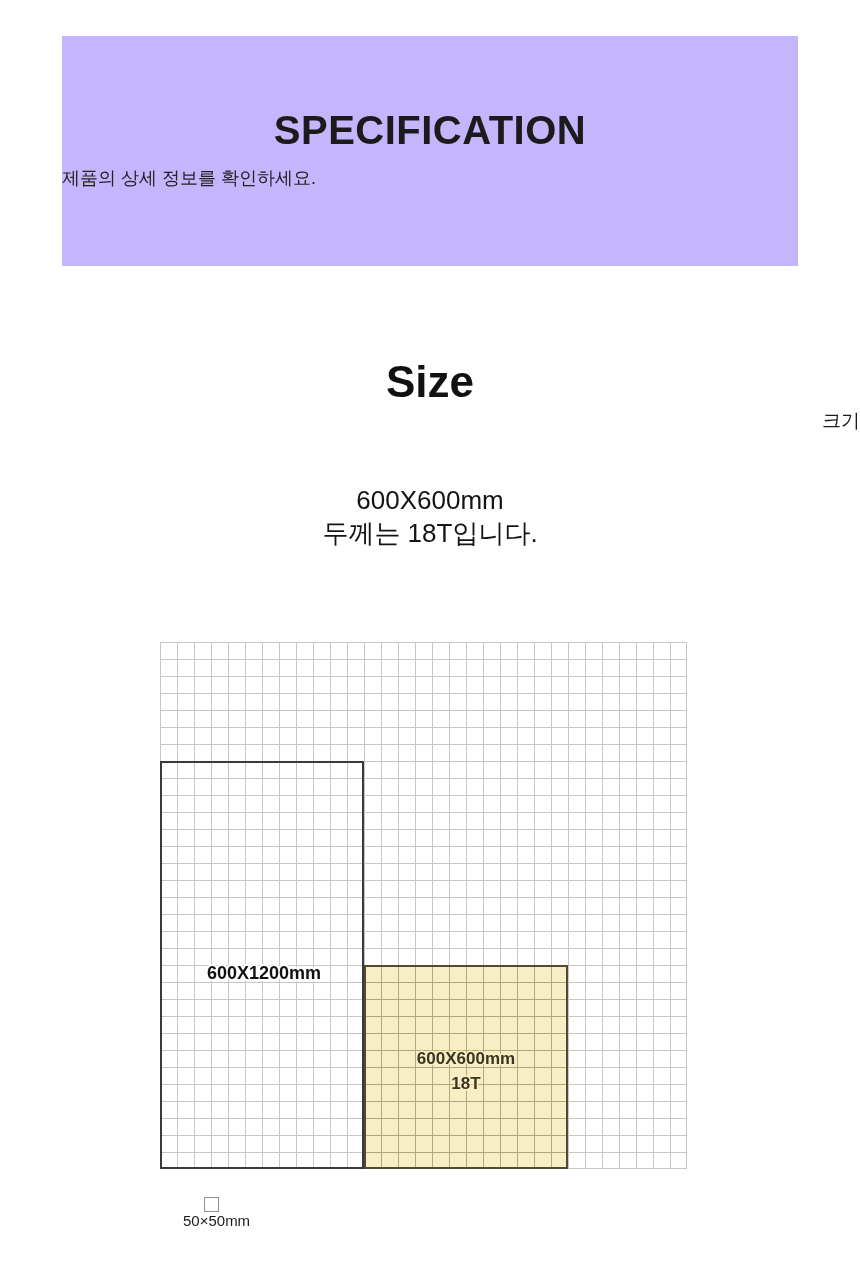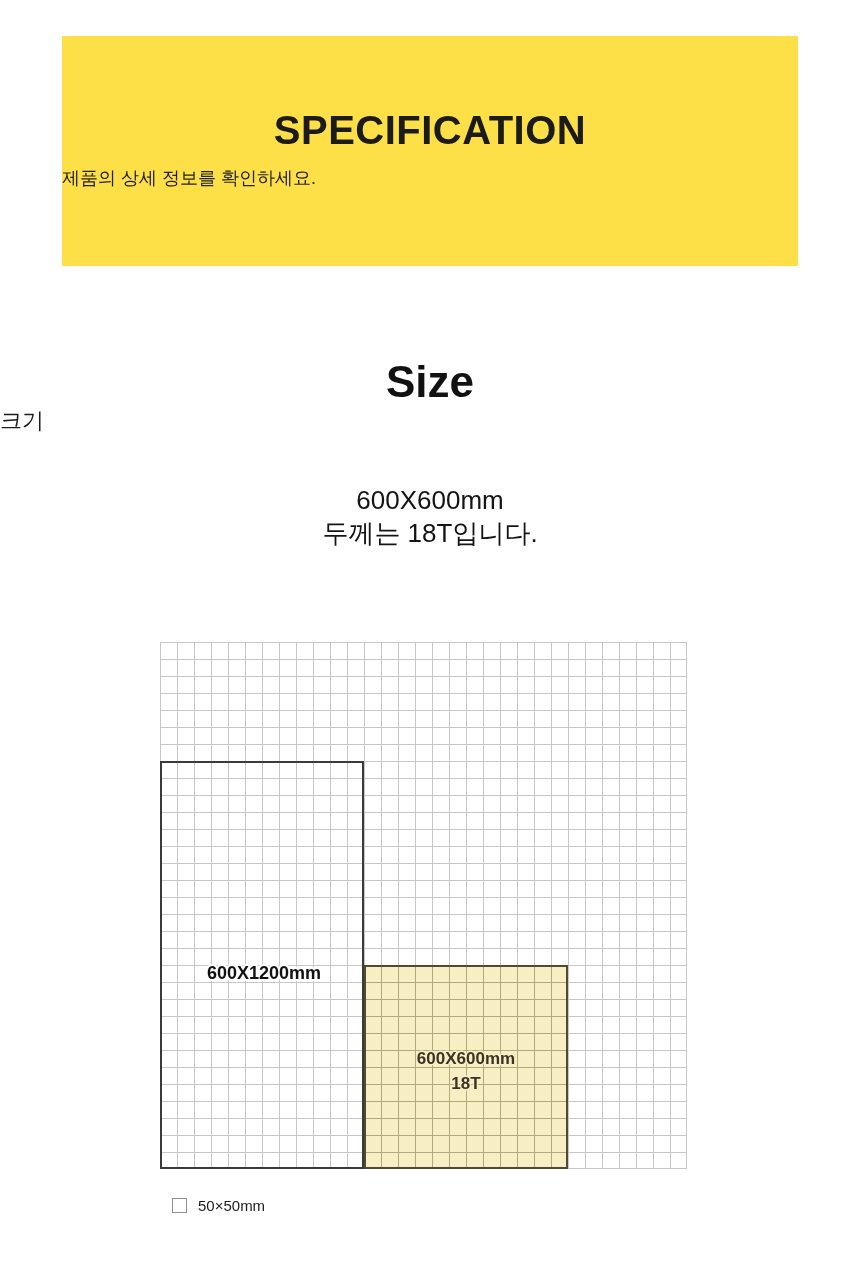--- a/index.html
+++ b/index.html
@@ -11,21 +11,21 @@
     height: 1277px;
     margin: 0 auto;
     background: #ffffff;
     overflow: hidden;
   }
   
   .header-band {
     position: absolute;
     left: 62px; top: 36px;
     width: 736px; height: 230px;
-    background: #fde047;
+    background: #c4b5fd;
   }
   .header-title {
     position: absolute;
     top: 72px; left: 0; width: 100%;
     text-align: center;
     font-size: 40px;
     font-weight: 700;
     letter-spacing: 0.5px;
     line-height: 44px;
     color: #1b1b1b;
@@ -44,22 +44,22 @@
     top: 364px; left: 0; width: 100%;
     text-align: center;
     font-size: 44px;
     font-weight: 700;
     line-height: 36px;
     color: #111111;
   }
   .size-subtitle {
     position: absolute;
     top: 410px; left: 0; width: 100%;
-    text-align: left;
-    font-size: 22px;
+    text-align: right;
+    font-size: 19px;
     line-height: 22px;
     color: #1c1c1c;
   }
   .size-spec {
     position: absolute;
     top: 484px; left: 0; width: 100%;
     text-align: center;
     font-size: 26px;
     line-height: 33px;
     color: #141414;
@@ -70,20 +70,21 @@
     left: 160px; top: 642px;
     width: 527px; height: 527px;
   }
   .diagram svg { display: block; }
   
   .legend {
     position: absolute;
     left: 172px; top: 1197px;
     display: flex;
     align-items: center;
+    flex-direction: column;
   }
   .legend-swatch {
     width: 15px; height: 15px;
     border: 1px solid #909090;
     background: #ffffff;
     flex: 0 0 auto;
   }
   .legend-label {
     margin-left: 11px;
     font-size: 15px;

